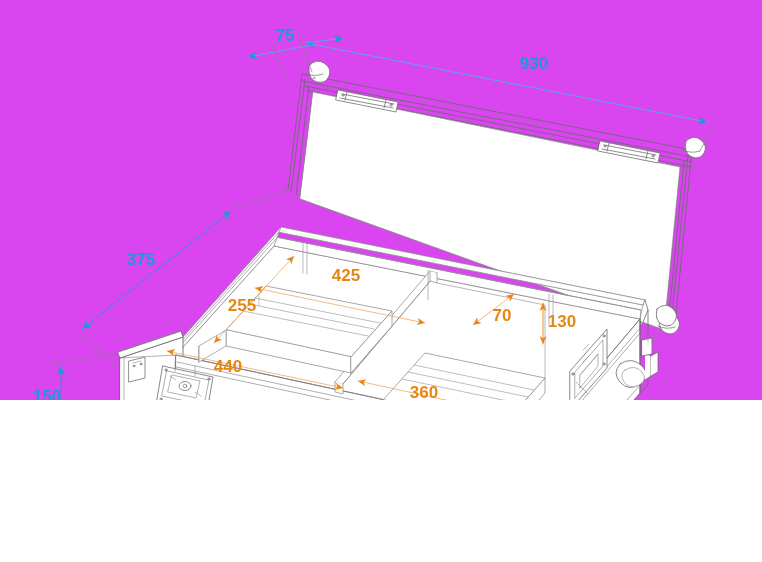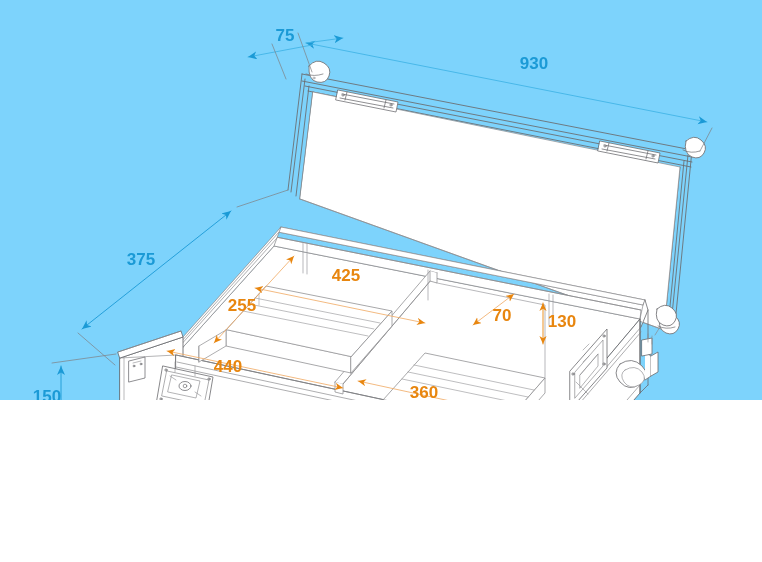--- a/index.html
+++ b/index.html
@@ -8,21 +8,21 @@
     padding: 0;
     background: #ffffff;
   }
   body {
     font-family: "Liberation Sans", sans-serif;
   }
   #drawing-root {
     position: relative;
     width: 762px;
     height: 400px;
-    background: #7dd3fc;
+    background: #d946ef;
     overflow: hidden;
   }
   #drawing-svg {
     position: absolute;
     top: 0;
     left: 0;
     width: 762px;
     height: 562px;
     display: block;
   }

